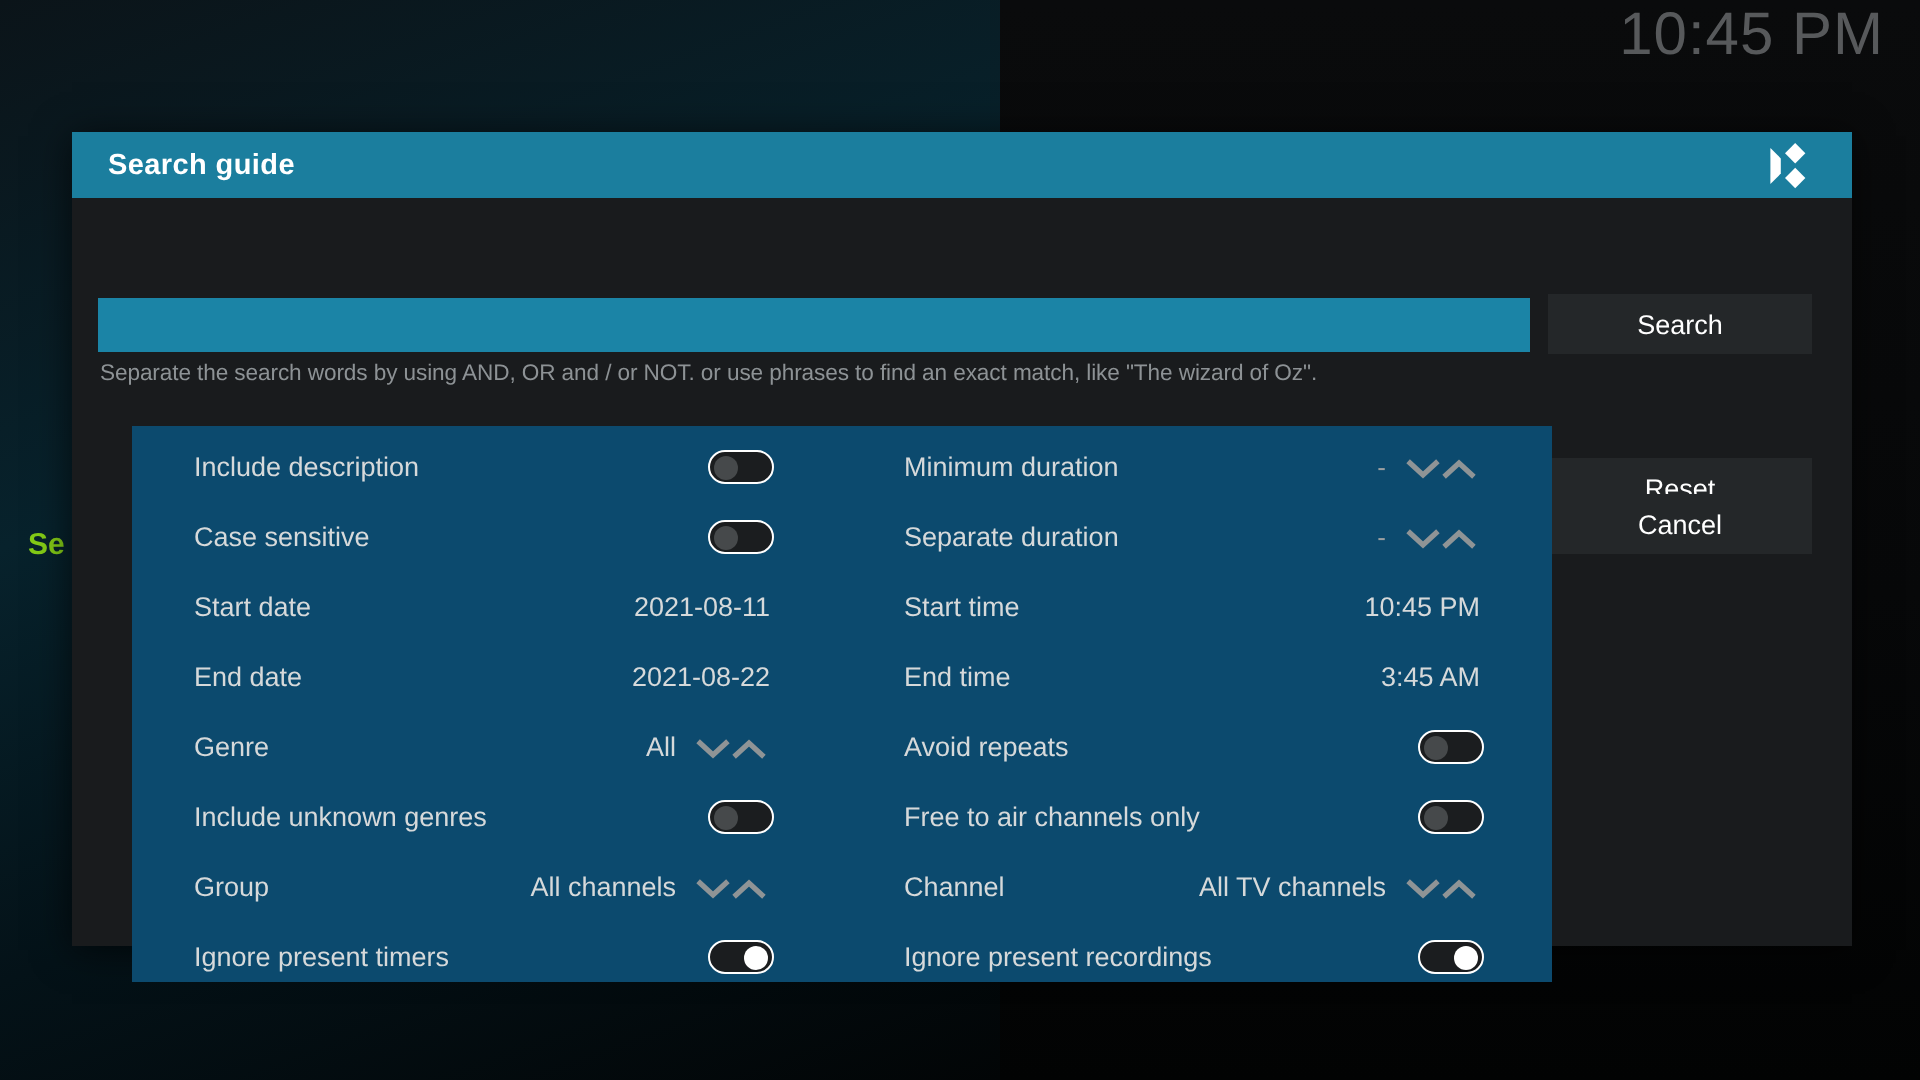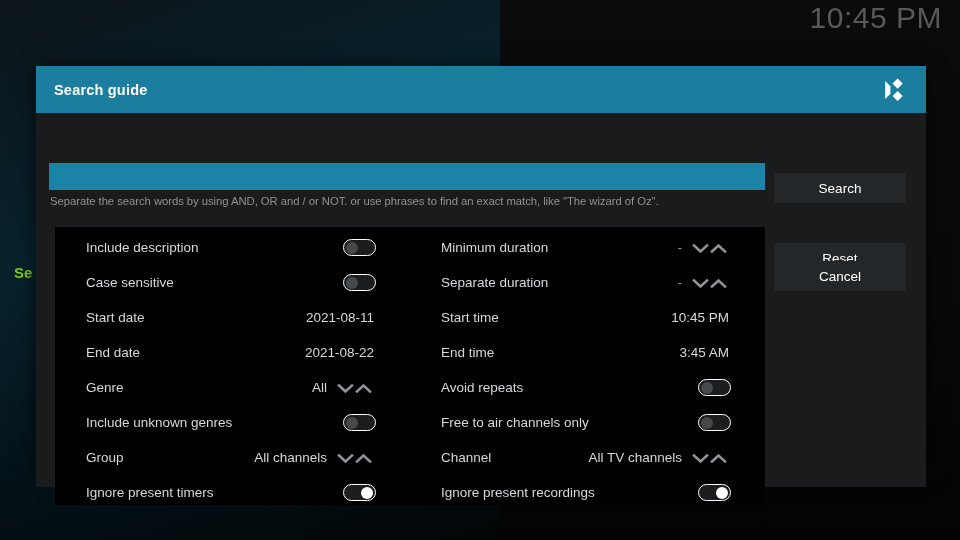--- a/index.html
+++ b/index.html
@@ -74,21 +74,21 @@
     position: absolute;
     left: 36px; top: 66px;
     width: 890px; height: 407px;
     background: #191b1d;
     z-index: 10;
     box-shadow: 0 2px 18px rgba(0,0,0,.65);
   }
 
   #dialog-titlebar {
     position: relative;
-    height: 47px;
+    height: 33px;
     background: #1b7e9e;
     display: flex;
     align-items: center;
   }
   #dialog-title {
     margin-left: 18px;
     font-size: 14.5px;
     font-weight: bold;
     color: #ffffff;
     letter-spacing: .2px;
@@ -138,30 +138,30 @@
     color: #ffffff;
     font-size: 13.5px;
     font-family: "Liberation Sans", sans-serif;
     border: none;
     outline: none;
     cursor: pointer;
     display: flex;
     align-items: center;
     justify-content: center;
   }
-  #btn-search { top: 48px; margin-top: 12px; }
+  #btn-search { top: 48px; }
   #btn-reset  { top: 98px; margin-top: 32px; }
   #btn-cancel { top: 148px; }
 
   
   #settings-panel {
     position: absolute;
-    left: 19px; top: 114px;
+    left: 30px; top: 114px;
     width: 710px; height: 278px;
-    background: #000000;
+    background: #0c4a6e;
   }
   #settings-grid {
     display: grid;
     grid-template-columns: 1fr 1fr;
     grid-auto-rows: 35px;
     column-gap: 0px;
     padding-top: 3px;
   }
 
   .setting-row {

